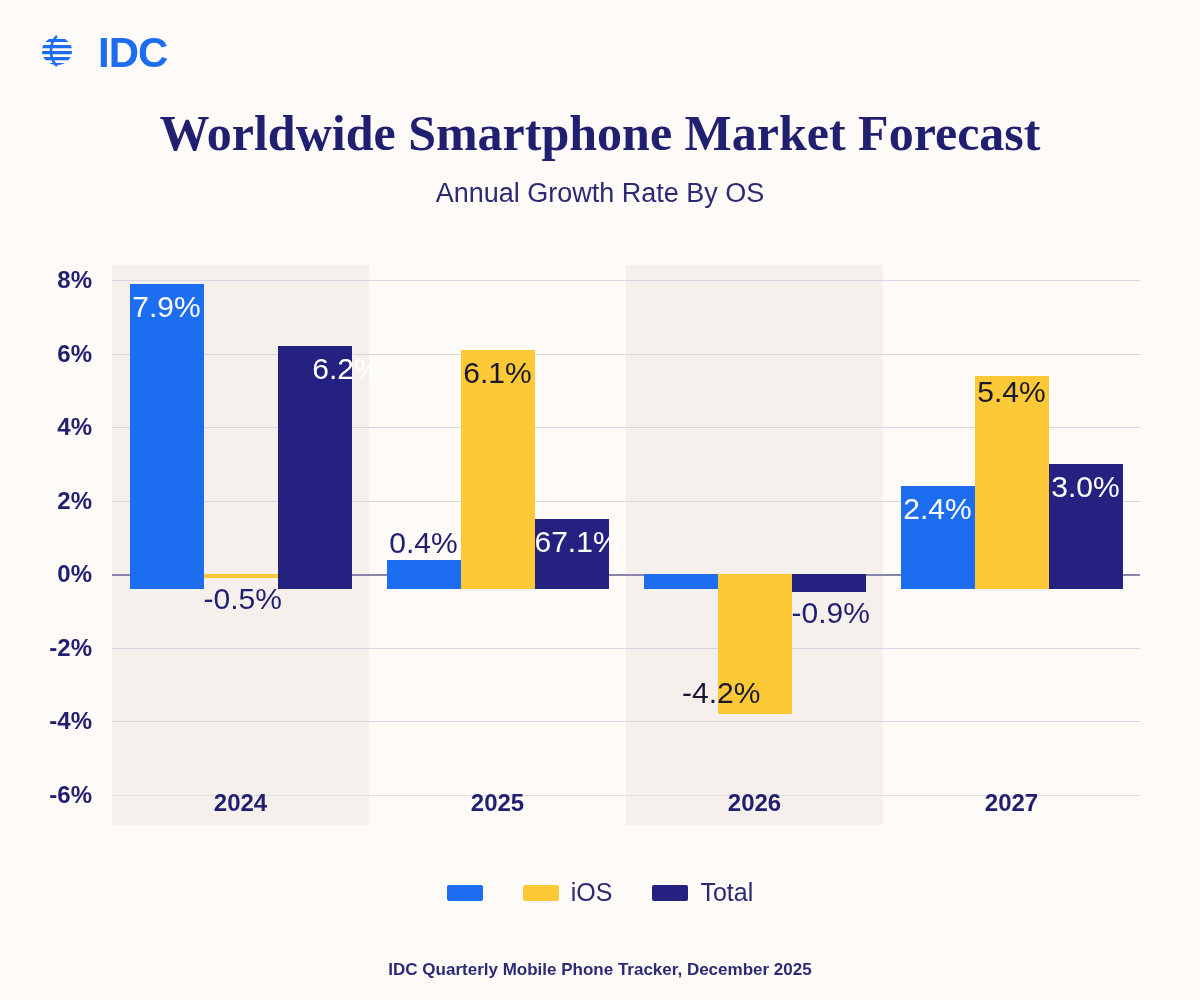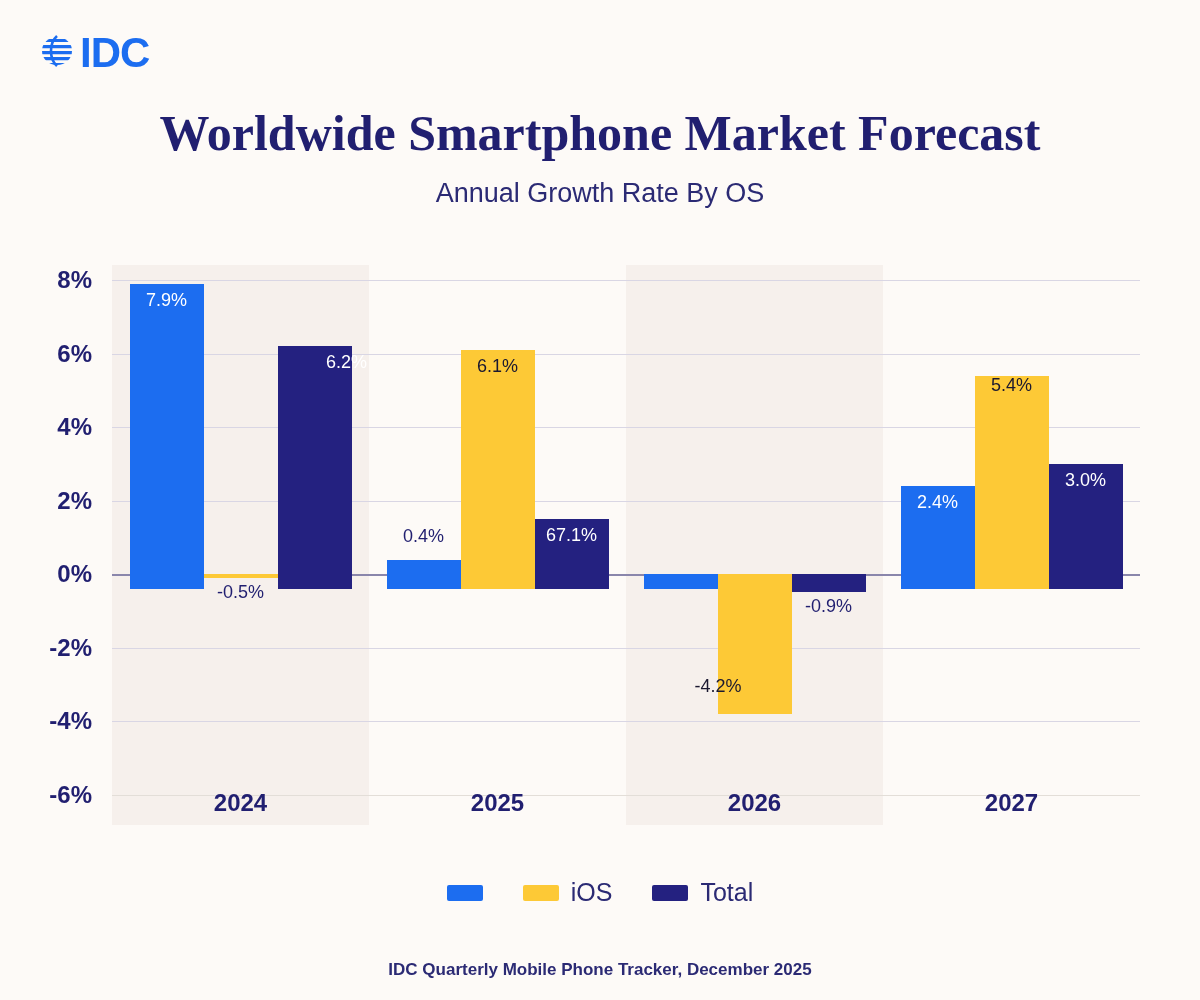--- a/index.html
+++ b/index.html
@@ -19,21 +19,21 @@
     background: #fdfaf7;
   }
 
   
   .logo-wrap {
     position: absolute;
     left: 40px;
     top: 32px;
     display: flex;
     align-items: center;
-    gap: 6px;
+    gap: 24px;
   }
   .logo-text {
     font-family: "Liberation Sans", sans-serif;
     font-size: 42px;
     font-weight: 700;
     letter-spacing: -1px;
     color: #1c6df0;
     line-height: 1;
   }
 
@@ -116,21 +116,21 @@
     position: absolute;
     display: block;
   }
   .bar.s0 { background: #1c6df0; }
   .bar.s1 { background: #fdc936; }
   .bar.s2 { background: #242180; }
 
   .bar-label {
     position: absolute;
     font-family: "Liberation Sans", sans-serif;
-    font-size: 18px;
+    font-size: 30px;
     font-weight: 400;
     white-space: nowrap;
     text-align: center;
   }
   .lbl-white { color: #ffffff; }
   .lbl-dark  { color: #1a1830; }
   .lbl-navy  { color: #211f70; }
 
   .xtick {
     position: absolute;

